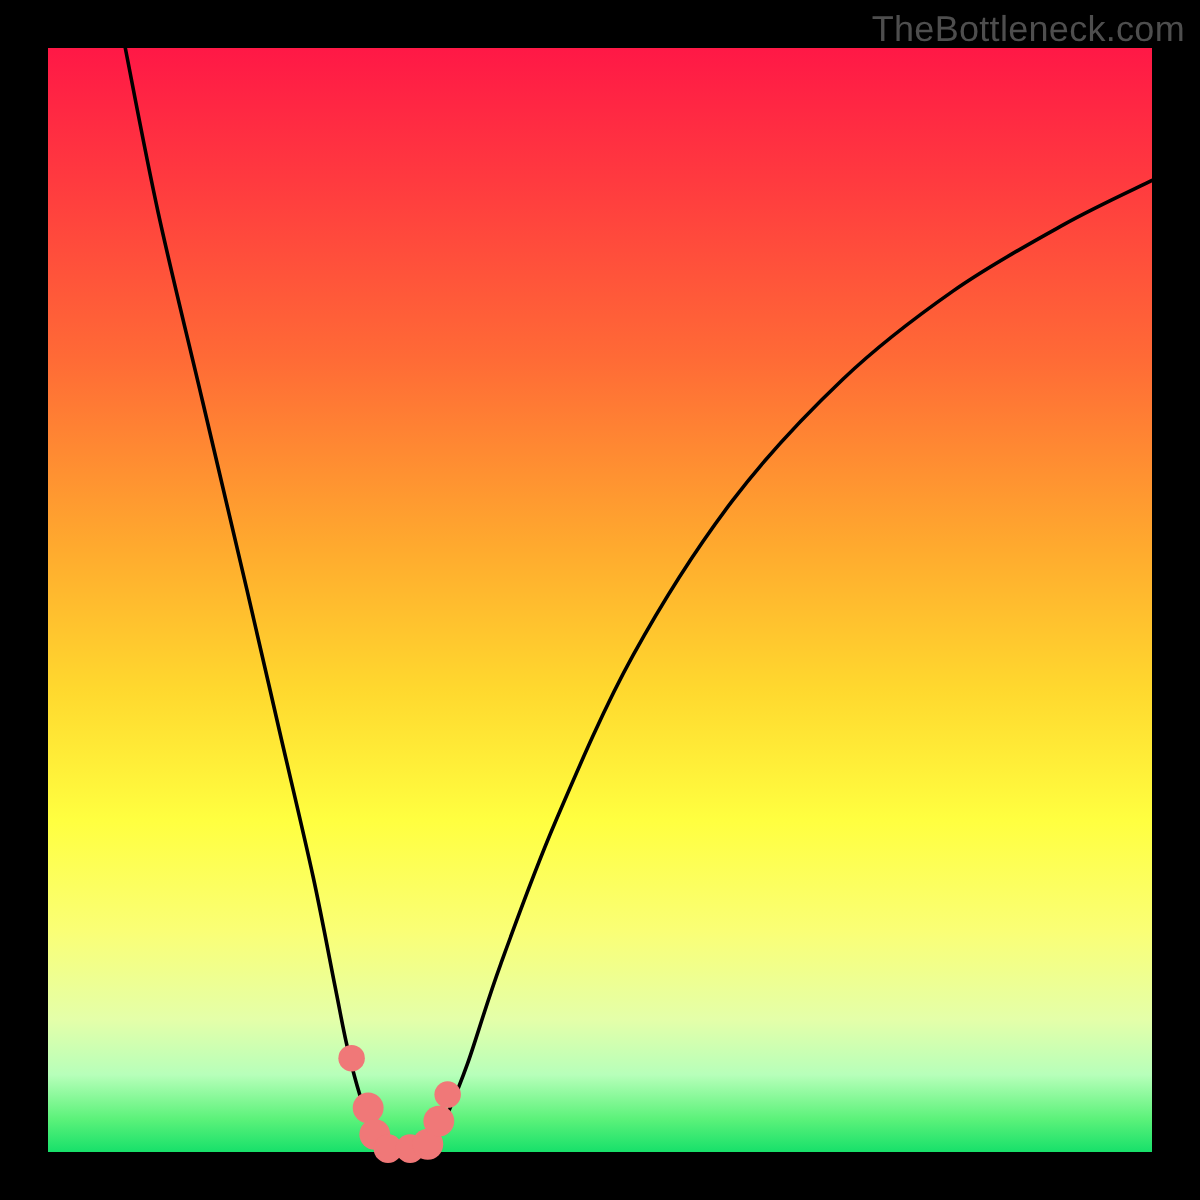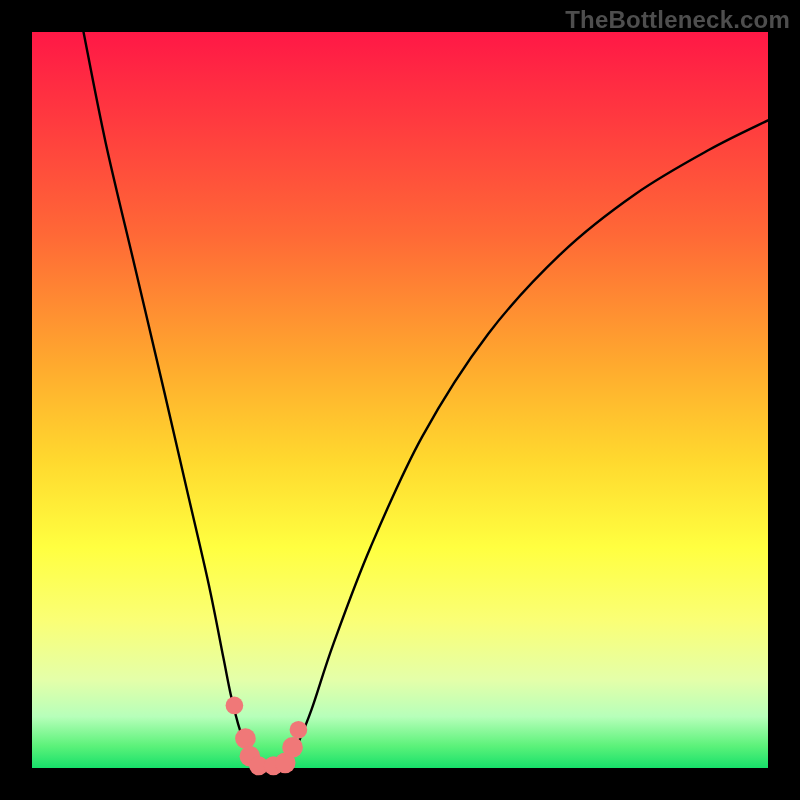--- a/index.html
+++ b/index.html
@@ -11,21 +11,21 @@
       #ff6a36 28%,
       #ffa92e 45%,
       #ffd82e 58%,
       #ffff40 70%,
       #faff76 80%,
       #e4ffa9 88%,
       #b7ffba 93%,
       #5cf27a 97%,
       #17e06a 100%);
   }
-  .watermark{position:absolute;top:6px;right:10px;color:#4e4e4e;font-size:24px;font-weight:700;letter-spacing:0.2px}
+  .watermark{position:absolute;top:6px;right:10px;color:#4e4e4e;font-size:24px;font-weight:400;letter-spacing:0.2px}
   svg{position:absolute;left:0;top:0}
 </style>
 </head>
 <body>
 
 <div class="frame">
   <div class="plot"></div>
 
   <svg width="800" height="800">
     <path d="M 83.52000000000001 32 C 87.20000000000002 50.39999999999999, 97.01333333333334 103.14666666666665, 105.60000000000001 142.39999999999998 C 114.18666666666668 181.6533333333333, 125.22666666666669 225.8133333333333, 135.04000000000002 267.52 C 144.85333333333335 309.22666666666663, 155.89333333333332 355.84, 164.48 392.64 C 173.06666666666666 429.44, 179.2 456.4266666666667, 186.56 488.32 C 193.92000000000002 520.2133333333334, 202.50666666666666 555.7866666666666, 208.64 584 C 214.7733333333333 612.2133333333334, 219.68 639.2, 223.36 657.6 C 227.04000000000002 676, 228.2666666666667 683.36, 230.72000000000003 694.4 C 233.17333333333335 705.4399999999999, 235.6266666666667 715.2533333333333, 238.08 723.84 C 240.53333333333333 732.4266666666667, 242.98666666666668 739.7866666666666, 245.44 745.92 C 247.89333333333332 752.0533333333333, 250.34666666666666 756.96, 252.79999999999998 760.64 C 255.2533333333333 764.3199999999999, 258.9333333333333 766.7733333333333, 260.15999999999997 768" fill="none" stroke="#000" stroke-width="2.4" stroke-linecap="round"></path>

